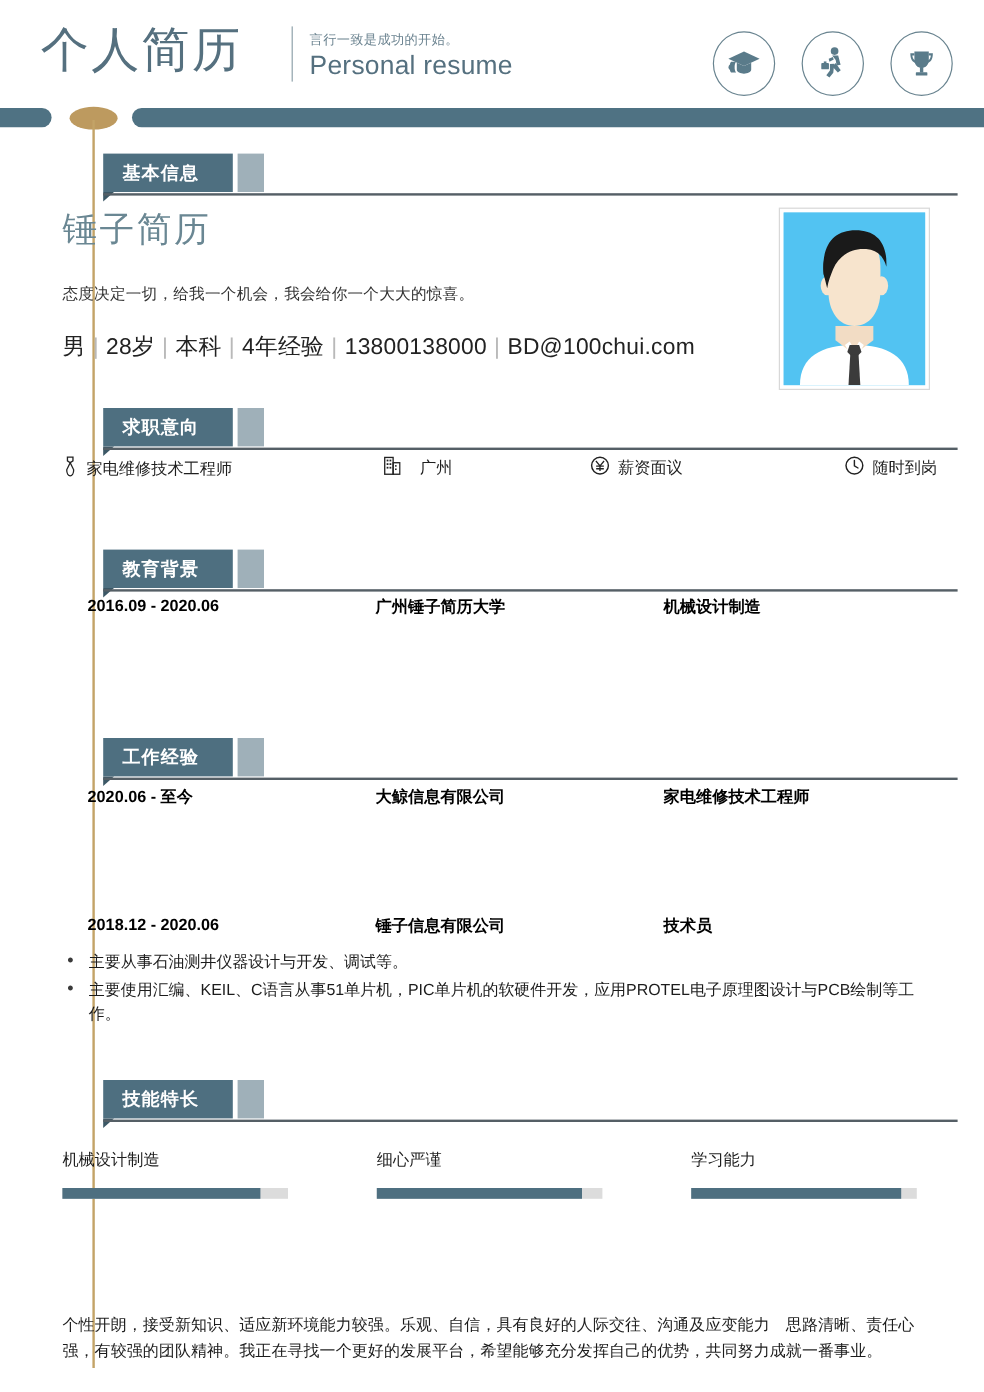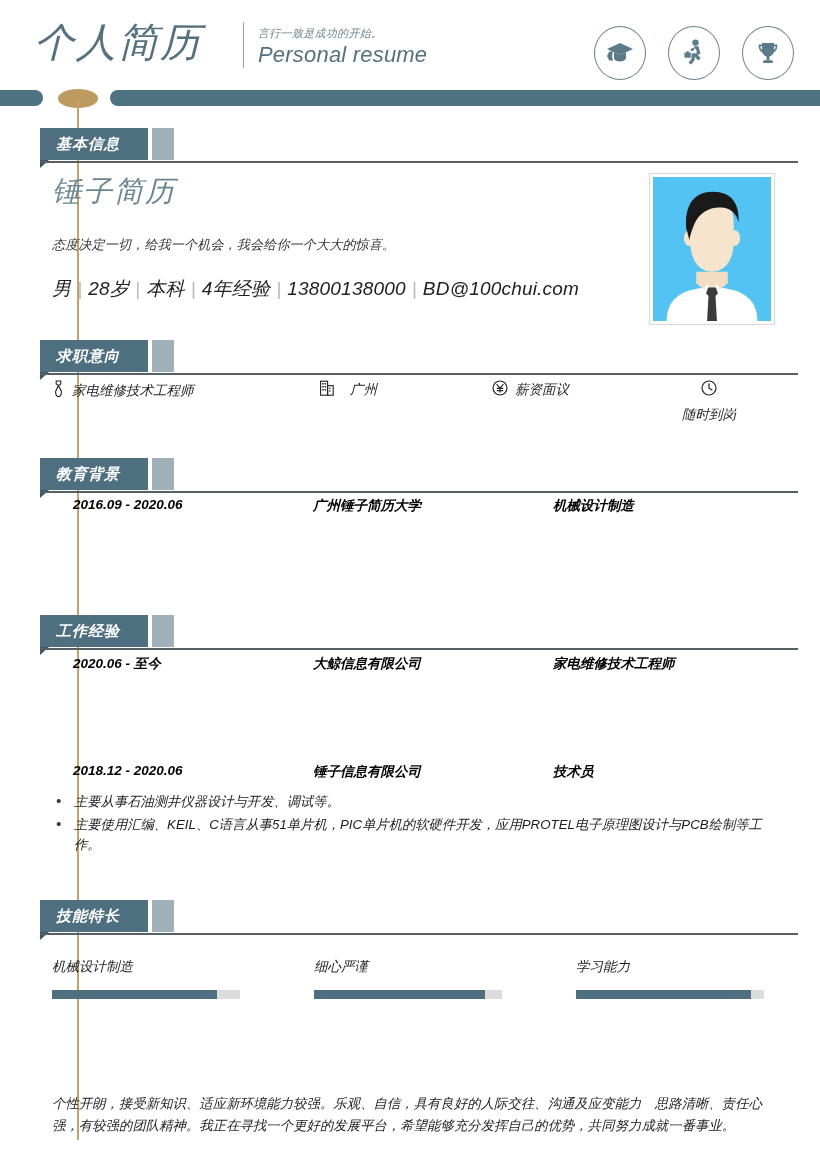--- a/index.html
+++ b/index.html
@@ -3,21 +3,21 @@
 <meta charset="utf-8">
 <style>
   * { box-sizing: border-box; margin: 0; padding: 0; }
   html, body {
     width: 820px; height: 1160px;
     background: #ffffff;
     font-family: "Liberation Sans", "DejaVu Sans", sans-serif;
     color: #2b2b2b;
     overflow: hidden;
   }
-  .page { position: relative; width: 820px; height: 1160px; background:#fff;font-style:italic; }
+  .page { position: relative; width: 820px; height: 1160px; background:#fff; }
 
   
   .header { position: absolute; left: 0; top: 0; width: 820px; height: 88px; }
   .header-title {
     position: absolute; left: 34px; top: 22px;
     font-size: 40px; letter-spacing: 2px; color: #55707f; line-height: 1;
     font-family: "DejaVu Sans", "Liberation Sans", sans-serif;
   }
   .header-divider {
     position: absolute; left: 243px; top: 22px;
@@ -46,21 +46,21 @@
               background: #bd9a5f; border-radius: 50%; }
   .bar-main { position: absolute; left: 110px; top: 0; width: 720px; height: 16px;
               background: #4f7283; border-radius: 8px; }
 
   
   .spine { position: absolute; left: 77px; top: 100px; width: 1.6px;
            height: 1040px; background: #c3a367; }
 
   
   .section { position: absolute; left: 0; width: 820px; }
-  .sec-head { position: relative; height: 40px; }
+  .sec-head { position: relative; height: 40px; margin-left: 46px; }
   .sec-tab {
     position: absolute; left: 40px; top: 0; height: 32px; min-width: 108px;
     background: #4e6f80; color: #fff; font-size: 15px; font-weight: bold;
     display: flex; align-items: center; padding: 0 16px; letter-spacing: 1px;
   }
   .sec-tab-shadow {
     position: absolute; left: 40px; top: 32px;
     width: 0; height: 0;
     border-left: 9px solid #3c5866; border-bottom: 8px solid transparent;
   }
@@ -248,21 +248,21 @@
     </div>
     <div class="intent-item" style="left:440px;">
       <span>
         <svg width="16" height="16" viewBox="0 0 16 16">
           <circle cx="8" cy="8" r="7" fill="none" stroke="#222" stroke-width="1.2"></circle>
           <path d="M4.6 4.2 L8 8.2 L11.4 4.2 M4.8 8.4 L11.2 8.4 M4.8 10.6 L11.2 10.6 M8 8.2 L8 12.6" fill="none" stroke="#222" stroke-width="1.1"></path>
         </svg>
       </span>
       <span>薪资面议</span>
     </div>
-    <div class="intent-item" style="left:630px;flex-direction:column;">
+    <div class="intent-item" style="left:652px;">
       <span>
         <svg width="16" height="16" viewBox="0 0 16 16">
           <circle cx="8" cy="8" r="7" fill="none" stroke="#222" stroke-width="1.2"></circle>
           <path d="M8 3.8 L8 8.2 L11 10" fill="none" stroke="#222" stroke-width="1.2" stroke-linecap="round"></path>
         </svg>
       </span>
       <span>随时到岗</span>
     </div>
   </div>
 

